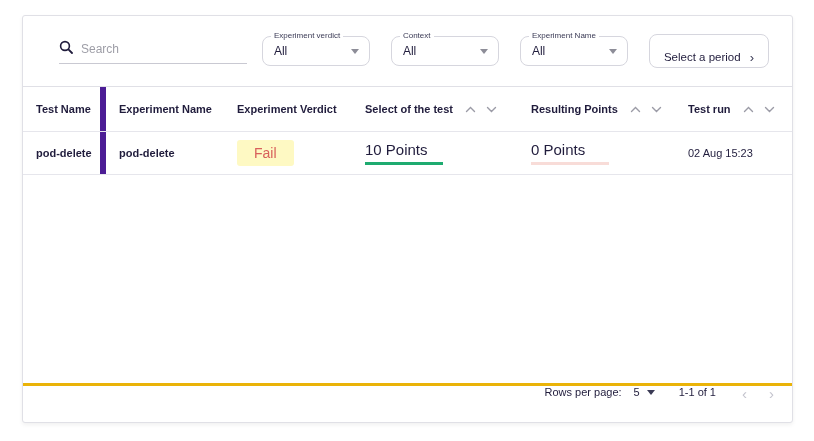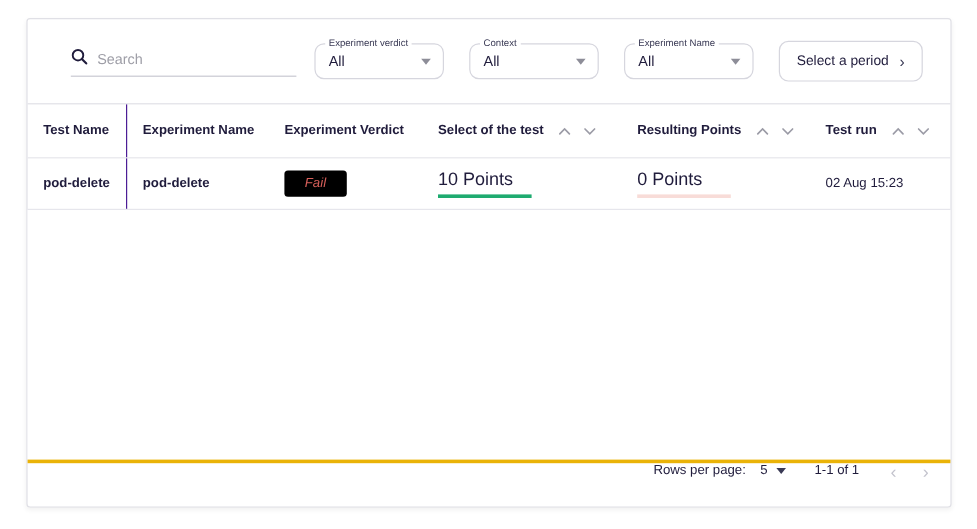--- a/index.html
+++ b/index.html
@@ -62,48 +62,47 @@
     margin-left: auto;
     width: 0; height: 0;
     border-left: 4px solid transparent;
     border-right: 4px solid transparent;
     border-top: 5px solid #8d8d98;
   }
   .period-btn {
     height: 30px; padding: 16px 14px;
     border: 1px solid #d6d6de; border-radius: 8px;
     background: #fff; cursor: pointer;
-    display: flex; align-items: center; gap: 9px;
+    display: flex; gap: 9px;
     font-family: "Liberation Sans", sans-serif;
     font-size: 11.5px; color: #201c3c;
   }
   .chevron-right { font-size: 13px; color: #3a3a55; line-height: 1; }
 
   
   .thead, .trow {
     display: grid;
     grid-template-columns: 83px 118px 128px 166px 157px 1fr;
     align-items: center; flex: 0 0 auto;
   }
   .thead { height: 45px; border-bottom: 1px solid #e6e6ec; }
   .trow  { height: 43px; border-bottom: 1px solid #e6e6ec; }
   .cell { padding-left: 13px; font-size: 11px; }
   .thead .cell { font-weight: bold; color: #201c3c; display: flex; align-items: center; gap: 6px; }
-  .col-divider { border-right: 1px solid #4c1d95; height: 100%; display: flex; align-items: center; }
+  .col-divider { border-right: 6px solid #4c1d95; height: 100%; display: flex; align-items: center; }
   .bold-cell { font-weight: bold; }
 
   .sort-icons { display: flex; align-items: center; gap: 10px; margin-left: 6px; }
   .sort-icons svg { display: block; cursor: pointer; }
 
   .badge-fail {
     display: inline-block;
-    background: #000000; color: #d8605b;
-    font-size: 11px; padding: 5px 17px;
+    background: #fef9c3; color: #d8605b;
+    font-size: 14px; padding: 5px 17px;
     border-radius: 3px;
-    font-style: italic;
   }
   .points { display: inline-block; font-size: 15px; padding-bottom: 4px; }
   .u-green { border-bottom: 3px solid #1eab70; min-width: 78px; }
   .u-pink  { border-bottom: 3px solid #f8dcd8; min-width: 78px; }
 
   .table-empty { flex: 1 1 auto; background: #ffffff; }
 
   
   .tfooter {
     flex: 0 0 auto; height: 39px;

